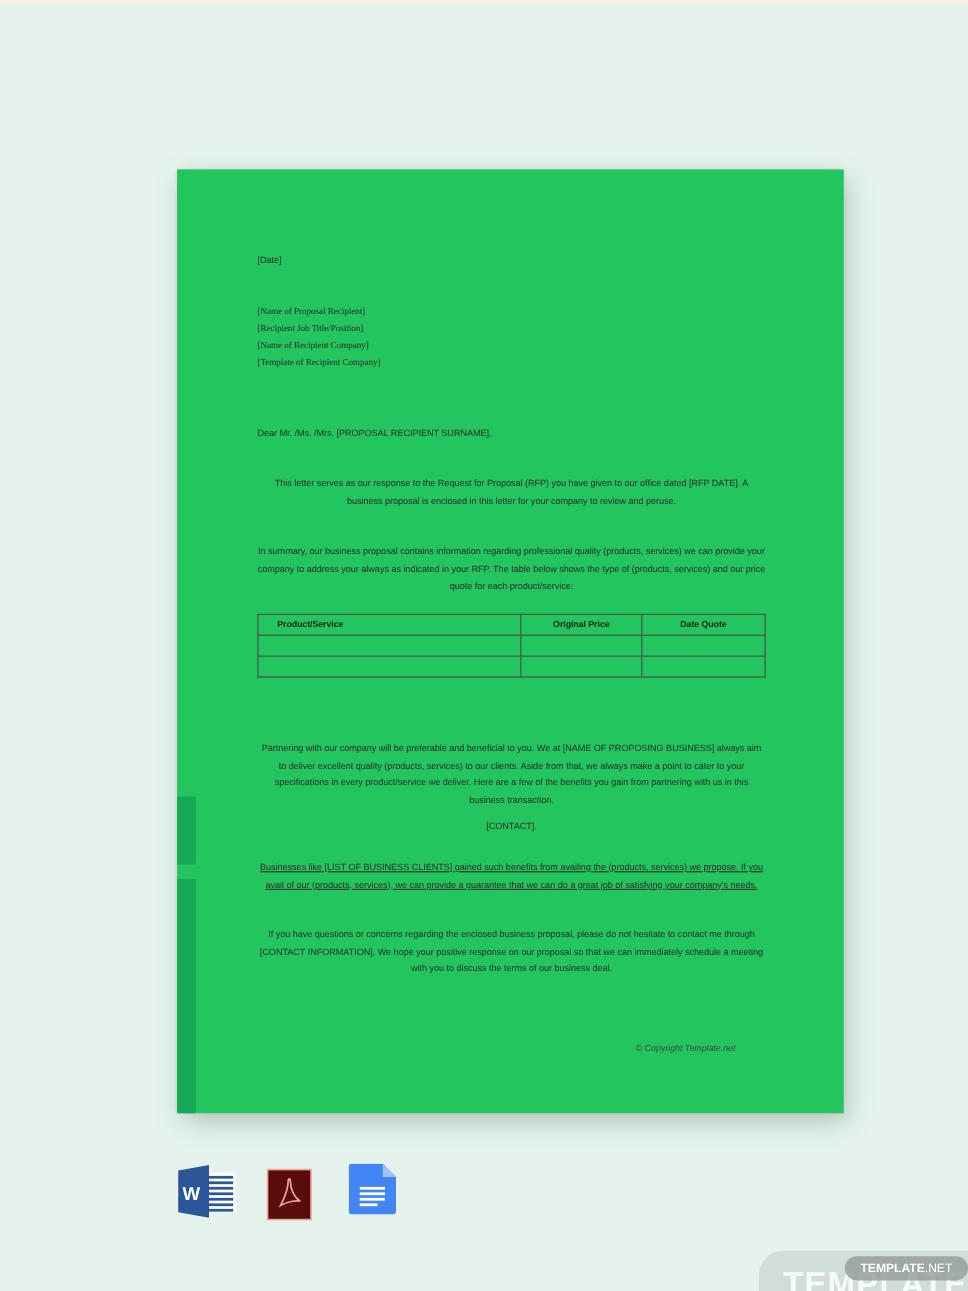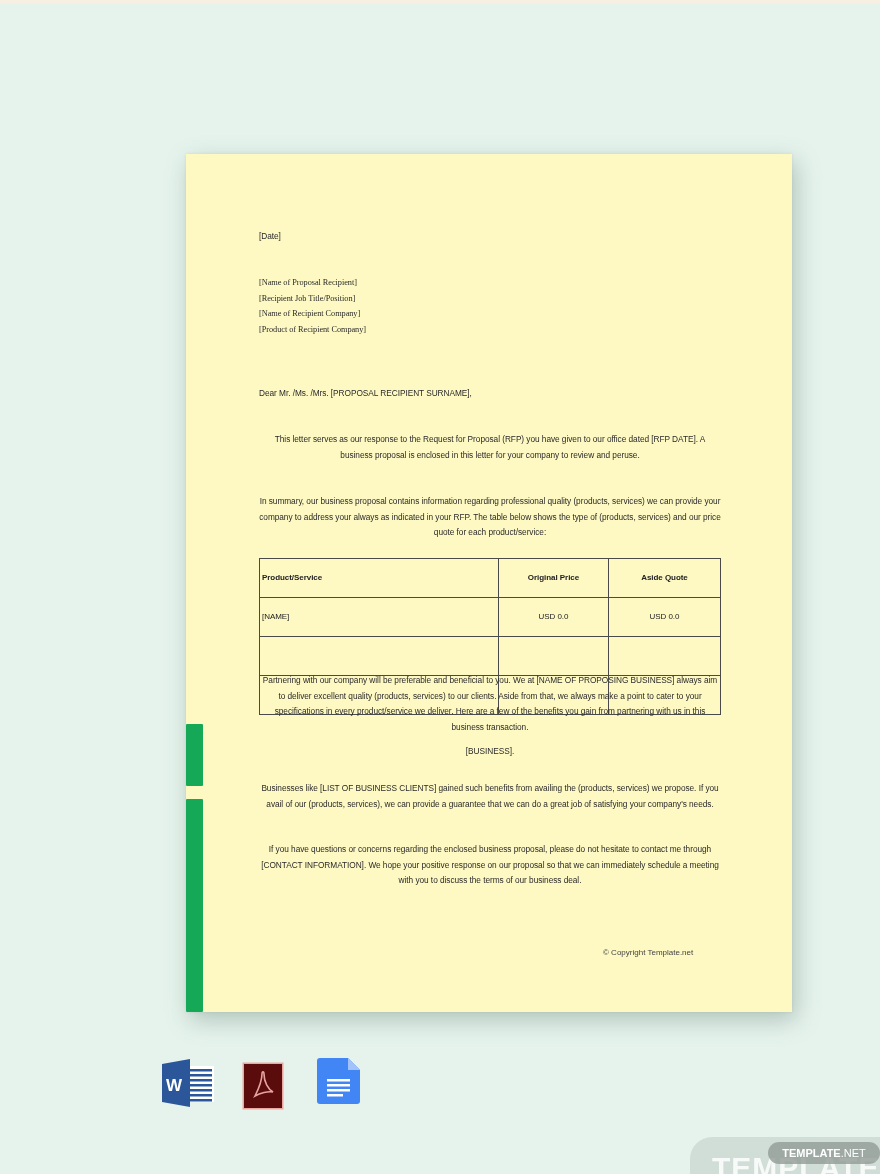--- a/index.html
+++ b/index.html
@@ -7,60 +7,59 @@
     body {
       background: #e5f3ec;
       font-family: "Liberation Sans", sans-serif;
       position: relative;
       border-top: 3px solid #f6efe2;
     }
     .page {
       position: absolute;
       left: 161px; top: 151px;
       width: 606px; height: 858px;
-      background: #fef9c3;
+      background: #22c55e;
       box-shadow: 4px 8px 22px rgba(80,110,95,0.35), 0 0 3px rgba(0,0,0,0.08);
-      margin-left: 25px;
     }
     .accent-bar {
       position: absolute; left: 0; width: 17px; background: #15a957;
       border-radius: 1px;
     }
     .accent-bar.a { top: 570px; height: 62px; }
     .accent-bar.b { top: 645px; height: 213px; }
     .content {
       position: absolute; left: 73px; top: 0; width: 462px;
       font-size: 8.3px; color: #2a2a2a; line-height: 15.5px;
       letter-spacing: -0.05px;
     }
     .date { position: absolute; top: 75px; left: 0; }
     .address { position: absolute; top: 121px; left: 0; font-family: Liberation Serif, serif; }
     .salutation { position: absolute; top: 232px; left: 0; text-align: right; }
     .para { position: absolute; left: 0; width: 462px; text-align: center; }
     .p1 { top: 278px; }
     .p2 { top: 340px; }
     .p3 { top: 519px; }
     .p4 { top: 590px; }
-    .p5 { top: 627px; }
+    .p5 { top: 627px; text-decoration: underline; }
     .p6 { top: 688px; }
     table.quote {
       position: absolute; top: 404px; left: 0;
       width: 462px; border-collapse: collapse;
       font-size: 8px; color: #222;
     }
     table.quote td, table.quote th {
-      border: 1.6px solid #4a4a4a; height: 39px; padding: 0 2px;
+      border: 1.6px solid #4a4a4a; height: 19px; padding: 0 17px;
     }
     table.quote th { font-weight: bold; text-align: center; }
     table.quote th.first, table.quote td.first { text-align: left; width: 239px; }
     table.quote td { text-align: center; }
     table.quote .c2 { width: 110px; }
     .copyright {
       position: absolute; top: 794px; left: 417px;
-      font-size: 8px; color: #444; white-space: nowrap;
+      font-size: 8px; color: #444; white-space: nowrap; font-style: italic;
     }
     .icons {
       position: absolute; top: 1055px; left: 160px;
       display: flex; gap: 0;
     }
     .icon-word { position: absolute; left: 0; top: 0; width: 56px; height: 50px; }
     .icon-pdf { position: absolute; left: 82px; top: 4px; width: 42px; height: 48px; }
     .icon-gdoc { position: absolute; left: 157px; top: 0; width: 44px; height: 46px; }
     .watermark {
       position: absolute; left: 690px; top: 1134px; width: 200px; height: 44px;
@@ -87,55 +86,50 @@
   <div class="accent-bar a"></div>
   <div class="accent-bar b"></div>
 
   <div class="content">
     <div class="date">[Date]</div>
 
     <div class="address">
       <div>[Name of Proposal Recipient]</div>
       <div>[Recipient Job Title/Position]</div>
       <div>[Name of Recipient Company]</div>
-      <div>[Product of Recipient Company]</div>
+      <div>[Template of Recipient Company]</div>
     </div>
 
     <div class="salutation">Dear Mr. /Ms. /Mrs. [PROPOSAL RECIPIENT SURNAME],</div>
 
     <div class="para p1">This letter serves as our response to the Request for Proposal (RFP) you have given to our office dated [RFP DATE]. A business proposal is enclosed in this letter for your company to review and peruse.</div>
     <div class="para p2">In summary, our business proposal contains information regarding professional quality (products, services) we can provide your company to address your always as indicated in your RFP. The table below shows the type of (products, services) and our price quote for each product/service:</div>
 
     <table class="quote">
       <tbody>
           <tr>
         <th class="first">Product/Service</th>
         <th class="c2">Original Price</th>
-        <th>Aside Quote</th>
-      </tr>
-      <tr>
-        <td class="first">[NAME]</td>
-        <td class="c2">USD 0.0</td>
-        <td>USD 0.0</td>
+        <th>Date Quote</th>
       </tr>
       <tr>
         <td class="first"></td>
         <td class="c2"></td>
         <td></td>
       </tr>
       <tr>
         <td class="first"></td>
         <td class="c2"></td>
         <td></td>
       </tr>
     </tbody>
       </table>
 
     <div class="para p3">Partnering with our company will be preferable and beneficial to you. We at [NAME OF PROPOSING BUSINESS] always aim to deliver excellent quality (products, services) to our clients. Aside from that, we always make a point to cater to your specifications in every product/service we deliver. Here are a few of the benefits you gain from partnering with us in this business transaction.</div>
-    <div class="para p4">[BUSINESS].</div>
+    <div class="para p4">[CONTACT].</div>
     <div class="para p5">Businesses like [LIST OF BUSINESS CLIENTS] gained such benefits from availing the (products, services) we propose. If you avail of our (products, services), we can provide a guarantee that we can do a great job of satisfying your company's needs.</div>
     <div class="para p6">If you have questions or concerns regarding the enclosed business proposal, please do not hesitate to contact me through [CONTACT INFORMATION]. We hope your positive response on our proposal so that we can immediately schedule a meeting with you to discuss the terms of our business deal.</div>
   </div>
 
   <div class="copyright">© Copyright Template.net</div>
 </div>
 
 <div class="icons">
 
   <div class="icon-word">

